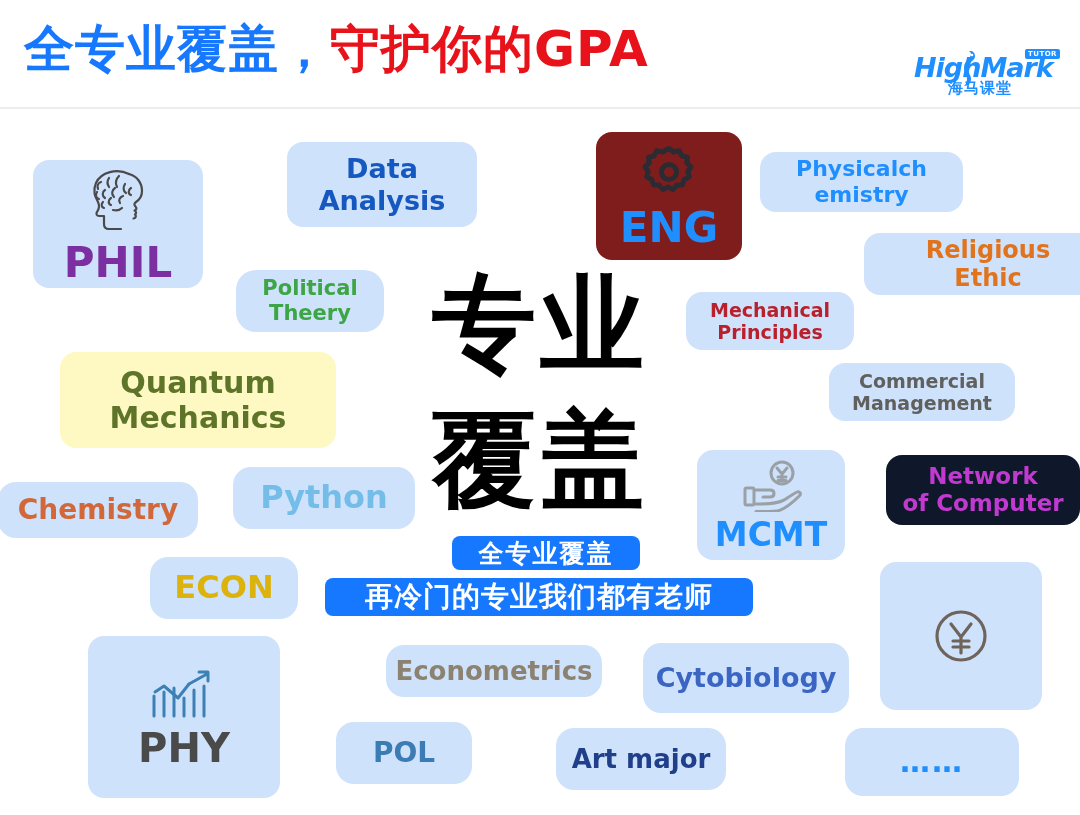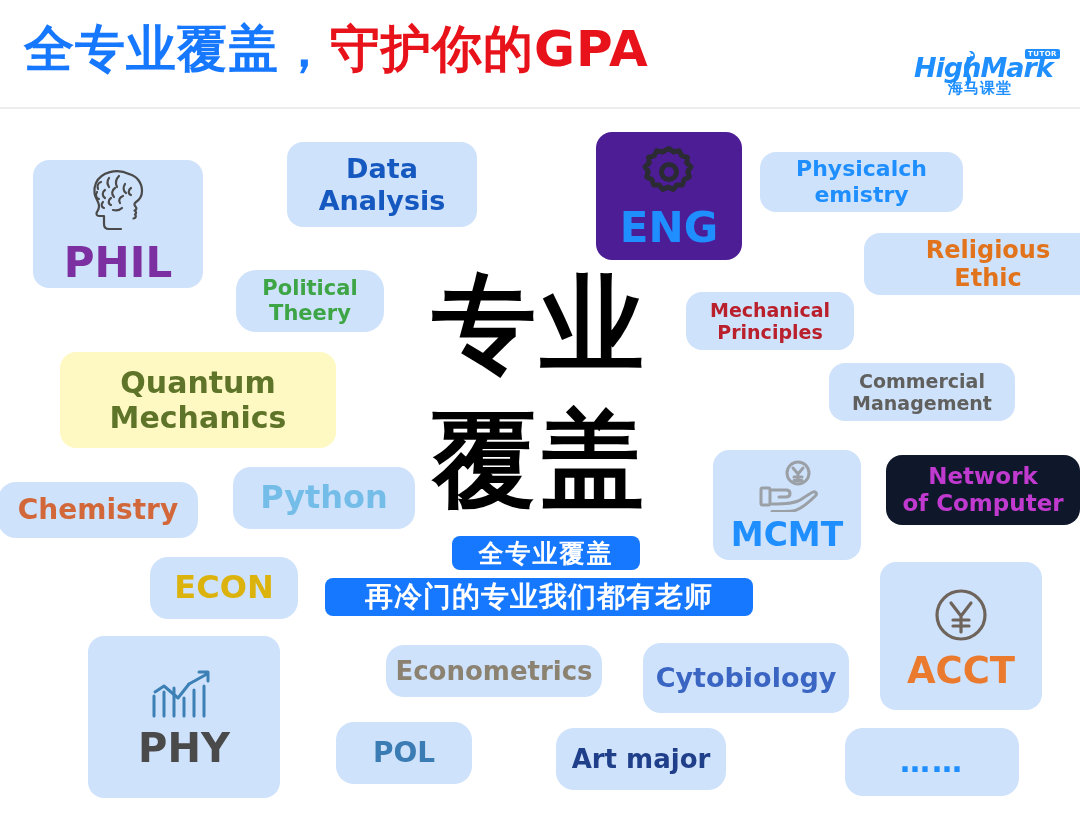--- a/index.html
+++ b/index.html
@@ -175,30 +175,30 @@
         <svg class="tile-icon" viewBox="0 0 78 72" width="78" height="72">
           <g fill="none" stroke="#4a4a4a" stroke-width="2.2" stroke-linecap="round" stroke-linejoin="round">
             <path d="M50 10c-12-6-28-2-33 9-4 9 0 15 2 19 2 4 1 7-1 10-1.5 2 0 4 2 4h5v8c0 3 2 5 5 5h12"></path>
             <path d="M50 10c8 2 13 9 13 17 0 6-3 9-6 11-2 1.5-2 3-0.5 4.5 1.5 1.5 1 3.5-1 4 2 1 2 3 0.5 4 1.5 1.5 1 3.5-1.5 4"></path>
             <path d="M22 18c-3 1-4 4-3 7M30 14c-2 3-2 6 0 9M40 12c-3 3-4 7-2 11M26 26c-3 2-3 6 0 8M36 24c-3 2-4 6-1 9M46 20c-2 3-2 7 1 9M18 28c-2 3-1 6 2 7M44 32c-3 1-5 4-3 7M32 34c-3 2-3 6 0 7M24 38c-2 2-2 5 1 6M52 24c-3 2-3 6 0 7"></path>
             <path d="M34 46c4 1 7 0 9-2"></path>
           </g>
         </svg>
         <div class="tile-label" style="color: rgb(123, 47, 160); font-size: 42px; margin-top: 6px;">PHIL</div>
       </div>
-      <div class="tile" style="left: 596px; top: 132px; width: 146px; height: 128px; background: #4c1d95;">
+      <div class="tile" style="left: 596px; top: 132px; width: 146px; height: 128px; background: #7f1d1d;">
         <svg class="tile-icon" viewBox="0 0 58 58" width="58" height="58">
           <g fill="none" stroke="#2b2b33" stroke-width="5" stroke-linejoin="round" stroke-linecap="round">
             <path d="M29 5.5l4.6 3.5 5.6-1.3 2.6 5.2 5.6 1.3 -0.6 5.7 4.2 3.9 -3.3 4.7 1.6 5.5 -5.2 2.4 -1.6 5.5 -5.7 0.2 -3.6 4.4 -5.2-2.4 -5.2 2.4 -3.6-4.4 -5.7-0.2 -1.6-5.5 -5.2-2.4 1.6-5.5 -3.3-4.7 4.2-3.9 -0.6-5.7 5.6-1.3 2.6-5.2 5.6 1.3z"></path>
             <circle cx="29" cy="29" r="7.5"></circle>
           </g>
         </svg>
         <div class="tile-label" style="color: rgb(31, 143, 255); font-size: 42px; margin-top: 6px;">ENG</div>
       </div>
-      <div class="tile" style="left: 697px; top: 450px; width: 148px; height: 110px; background: rgb(207, 226, 251); margin-left: 16px;">
+      <div class="tile" style="left: 697px; top: 450px; width: 148px; height: 110px; background: rgb(207, 226, 251);">
         <svg class="tile-icon" viewBox="0 0 62 52" width="62" height="52">
           <g fill="none" stroke="#9aa0a6" stroke-width="3" stroke-linecap="round" stroke-linejoin="round">
             <circle cx="42" cy="13" r="11"></circle>
             <path d="M37 8l5 6 5-6M42 14v7M38 17h8M38 20.5h8"></path>
             <rect x="5" y="28" width="9" height="17" rx="1.5"></rect>
             <path d="M16 30h14c2.5 0 4 1.5 4 3.5S32.5 37 30 37h-7"></path>
             <path d="M16 44c14 0 23-0.5 29-4.5 4-2.7 9-6 12-7.5 2.5-1.2 4.5 1.8 2.5 3.8-5 5-14 12.5-20 14.5-3 1-9.5 1.2-23.5 1.2"></path>
           </g>
         </svg>
         <div class="tile-label" style="color: rgb(31, 143, 255); font-size: 33px; margin-top: 6px;">MCMT</div>
@@ -213,21 +213,20 @@
         </svg>
         <div class="tile-label" style="color: rgb(74, 74, 74); font-size: 40px; margin-top: 6px;">PHY</div>
       </div>
       <div class="tile" style="left: 880px; top: 562px; width: 162px; height: 148px; background: rgb(207, 226, 251);">
         <svg class="tile-icon" viewBox="0 0 62 62" width="62" height="62">
           <g fill="none" stroke="#6e645b" stroke-width="3.2" stroke-linecap="round" stroke-linejoin="round">
             <circle cx="31" cy="31" r="24"></circle>
             <path d="M21 19l10 13 10-13M31 32v16M23 36h16M23 42h16"></path>
           </g>
         </svg>
-        <div class="tile-label" style="color: rgb(234, 122, 46); font-size: 37px; margin-top: 6px;">ACCT</div>
       </div>
     </div>
 
   <div class="bigword" id="bigword-1">专业</div>
   <div class="bigword" id="bigword-2">覆盖</div>
 
   <div class="banner" id="banner-top">全专业覆盖</div>
   <div class="banner" id="banner-bottom">再冷门的专业我们都有老师</div>
 
 </div>

